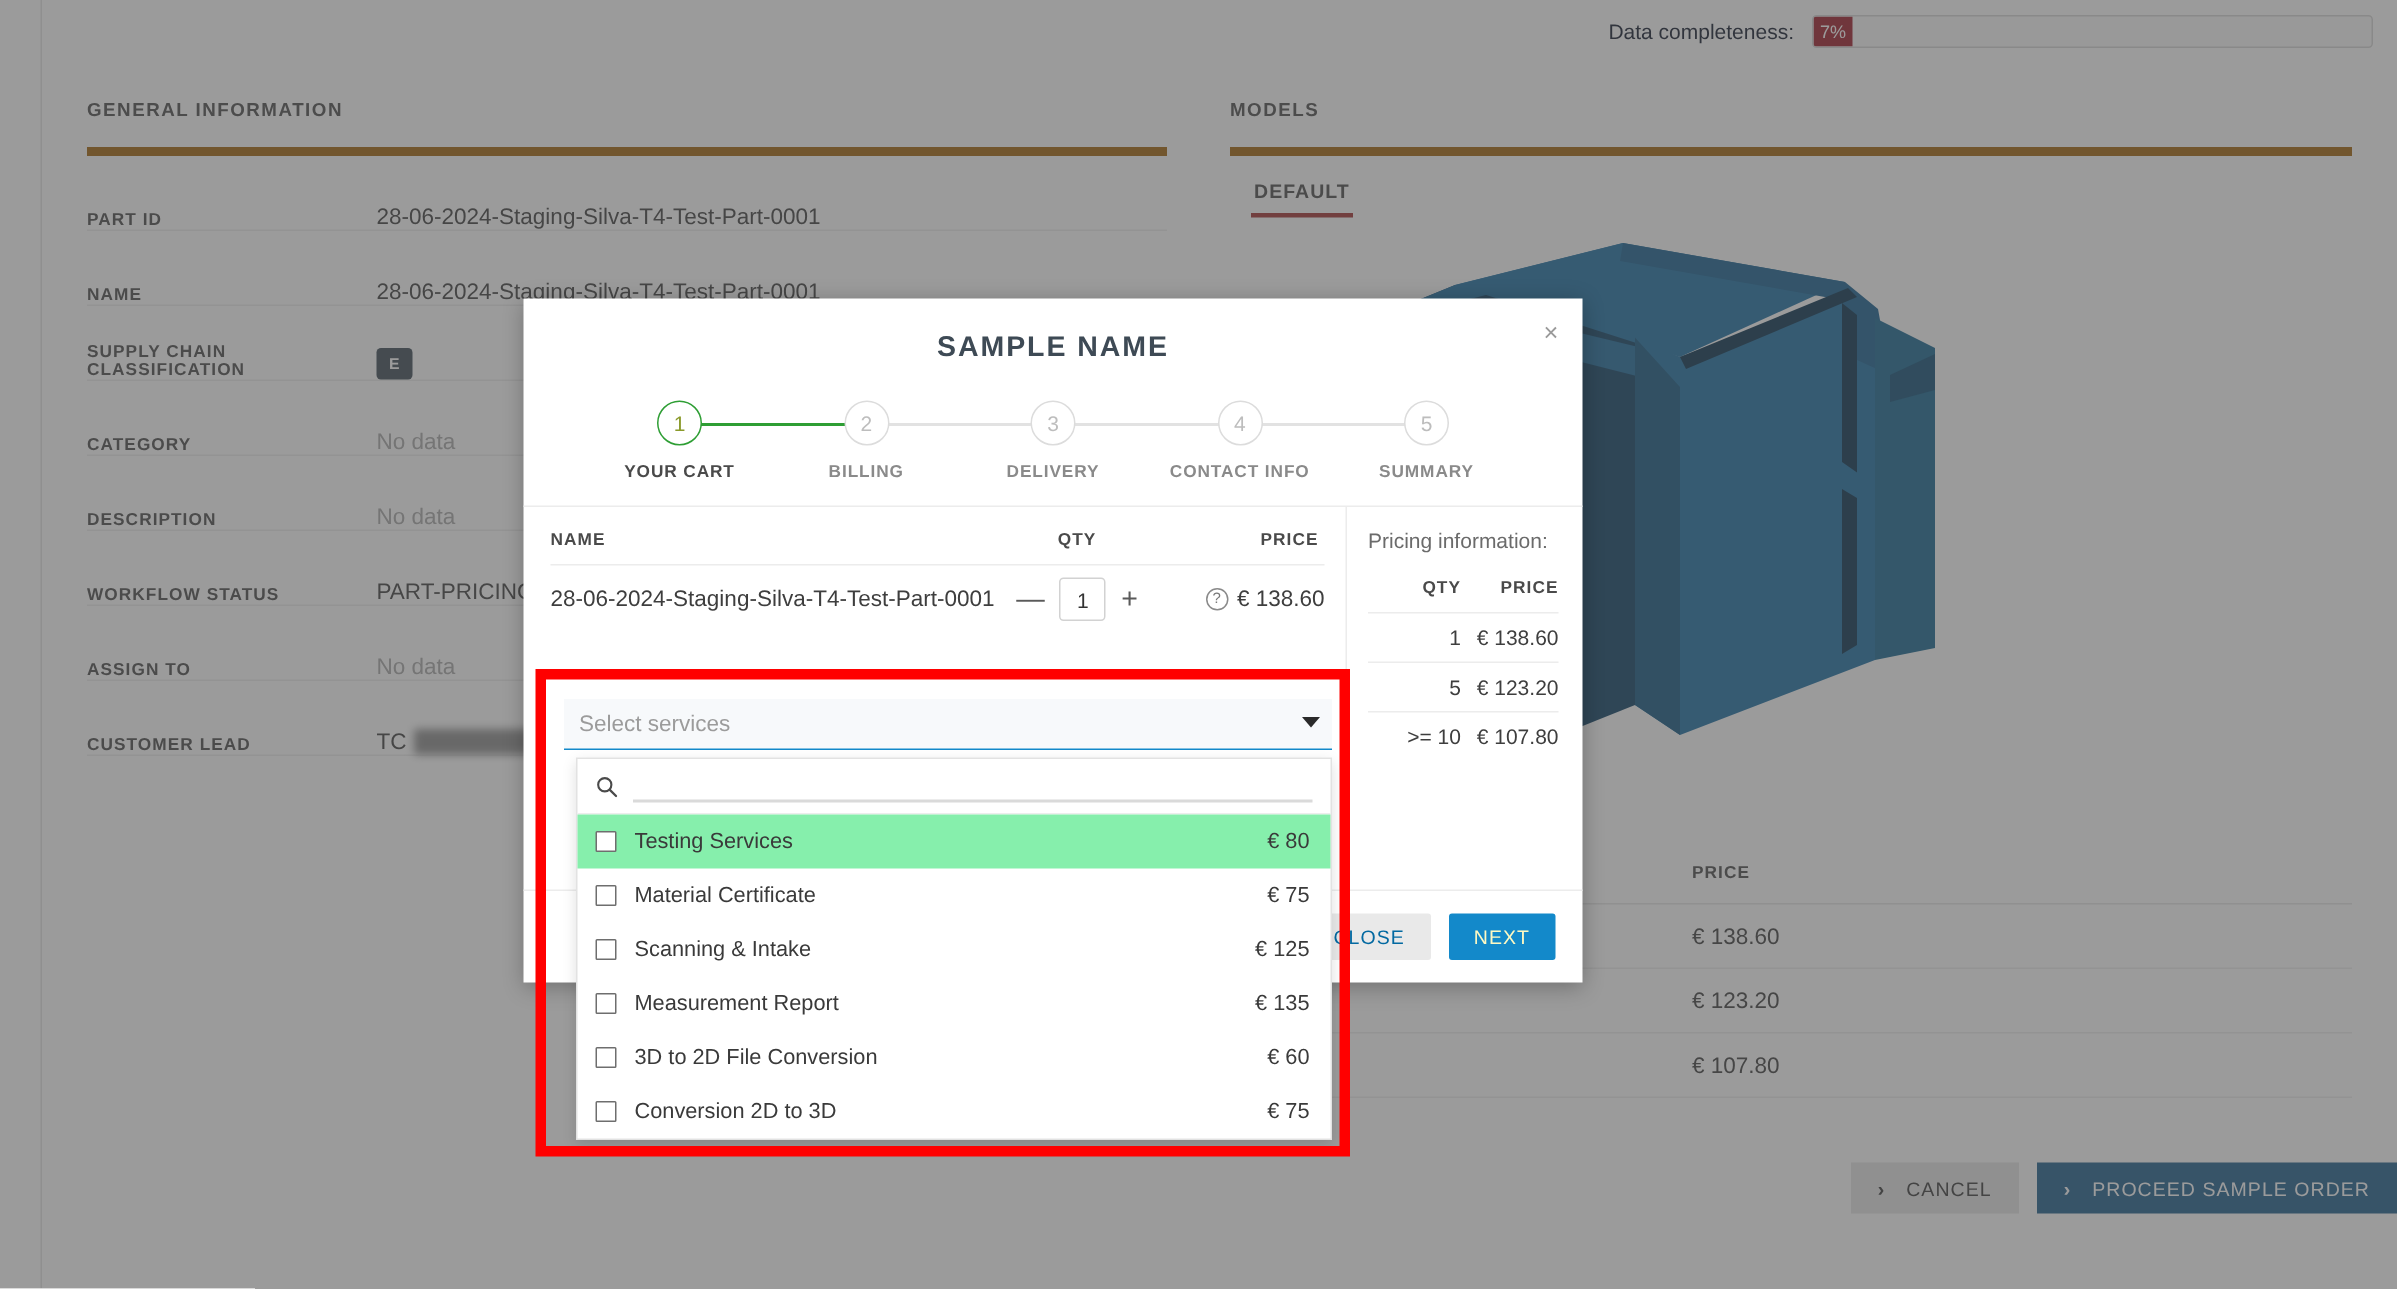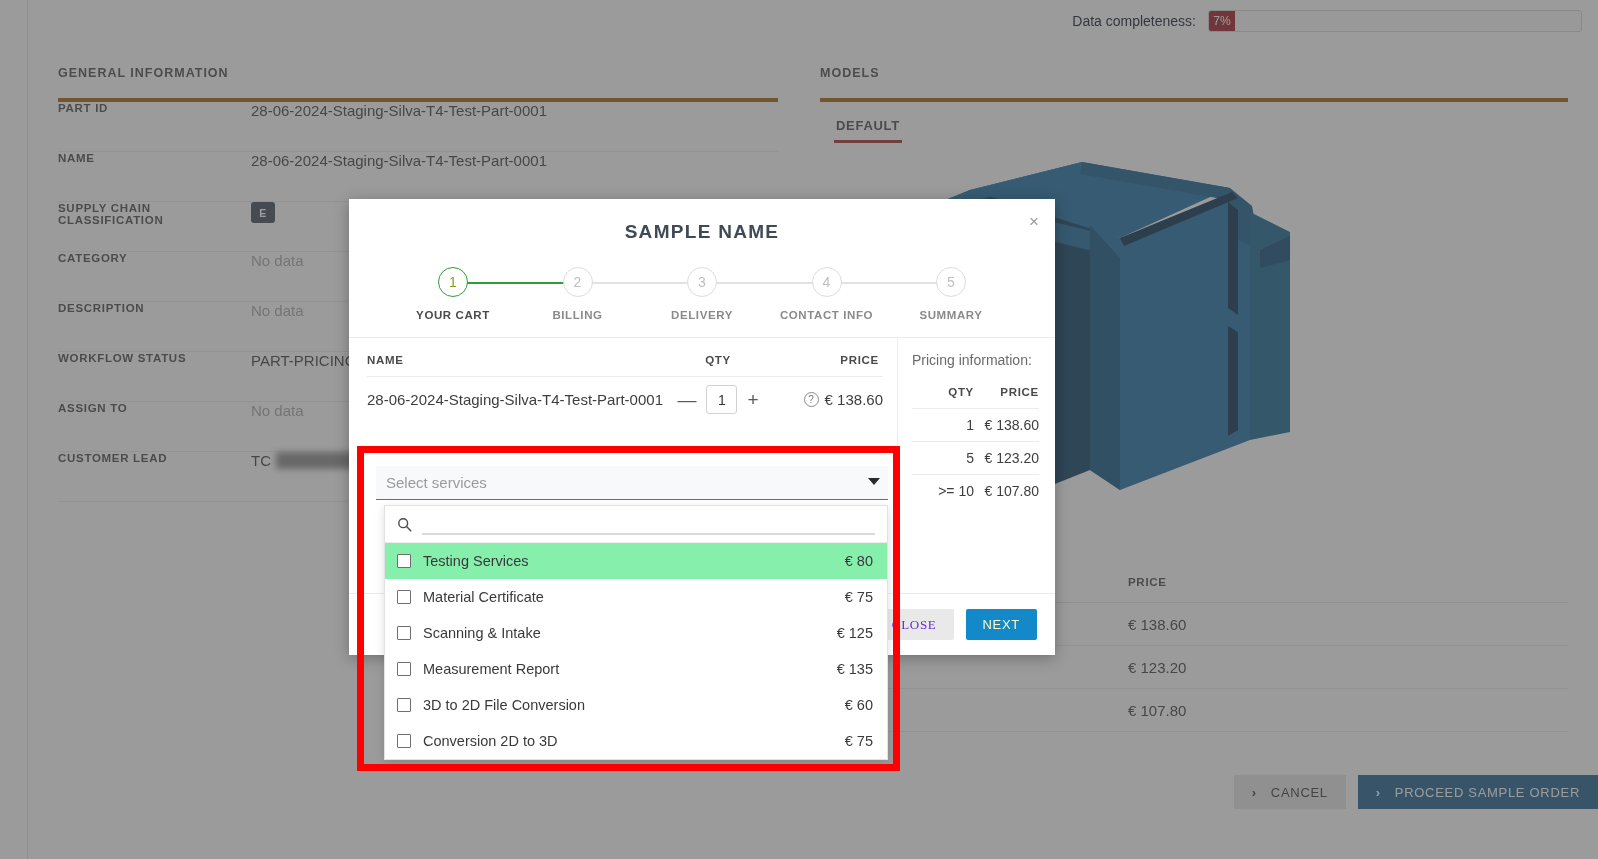--- a/index.html
+++ b/index.html
@@ -56,25 +56,25 @@
   }
   .prog-fill span { font-size: 12px; color: #ffffff; }
 
   
   .body-cols { position: absolute; left: 28px; top: 42px; right: 0; bottom: 0; display: flex; }
   .col-left { width: 780px; padding: 24px 30px 0 30px; }
   .col-right { flex: 1; padding: 24px 30px 0 12px; position: relative; }
 
   .section-title {
     font-size: 12.5px; font-weight: 700; letter-spacing: 1px; color: #4c4c4c;
-    text-transform: uppercase; padding-bottom: 18px; border-bottom: 4px solid #a16207;
+    text-transform: uppercase; padding-bottom: 18px; border-bottom: 6px solid #a16207;
   }
 
   .field-row {
-    display: flex; align-items: flex-start; height: 50px; border-bottom: 1px solid #ececec;
+    display: flex; align-items: flex-end; height: 50px; border-bottom: 1px solid #ececec;
   }
   .field-label {
     width: 193px; font-size: 11.5px; font-weight: 700; letter-spacing: .7px;
     color: #4a4a4a; text-transform: uppercase;
   }
   .field-value { font-size: 15px; color: #3e3e3e; }
   .field-value.empty { color: #a8a8a8; }
   .badge-e {
     display: inline-flex; align-items: center; justify-content: center;
     min-width: 24px; height: 21px; padding: 0 7px; border-radius: 3px;
@@ -178,21 +178,21 @@
   .p-price { flex: 1; text-align: right; }
   .p-row { display: flex; align-items: center; height: 33px; border-top: 1px solid #ececec; }
   .p-cell { font-size: 14px; color: #3e3e3e; }
 
   .modal-foot {
     position: absolute; left: 0; right: 0; bottom: 0; height: 62px;
     border-top: 1px solid #ececec; display: flex; align-items: center; justify-content: flex-end;
     padding-right: 18px; gap: 12px;
   }
   .mbtn { height: 31px; padding: 0 17px; font-size: 13px; letter-spacing: .7px; border: none; cursor: pointer; border-radius: 2px; font-family: "Liberation Sans", sans-serif; }
-  .mbtn-close { background: #e9e9e9; color: #6d28d9; font-family: Liberation Serif, serif; }
+  .mbtn-close { background: #e9e9e9; color: #0369a1; }
   .mbtn-next { background: #1389ca; color: #fef9c3; }
 
   
   .svc-wrap { position: absolute; left: 376px; top: 466px; width: 512px; z-index: 40; }
   .svc-field {
     height: 34px; background: #f7f9fb; border-bottom: 1.6px solid #1389ca;
     display: flex; align-items: center; padding: 0 10px; position: relative;
   }
   .svc-ph { font-size: 15px; color: #9b9b9b; flex: 1; }
   .svc-caret {

